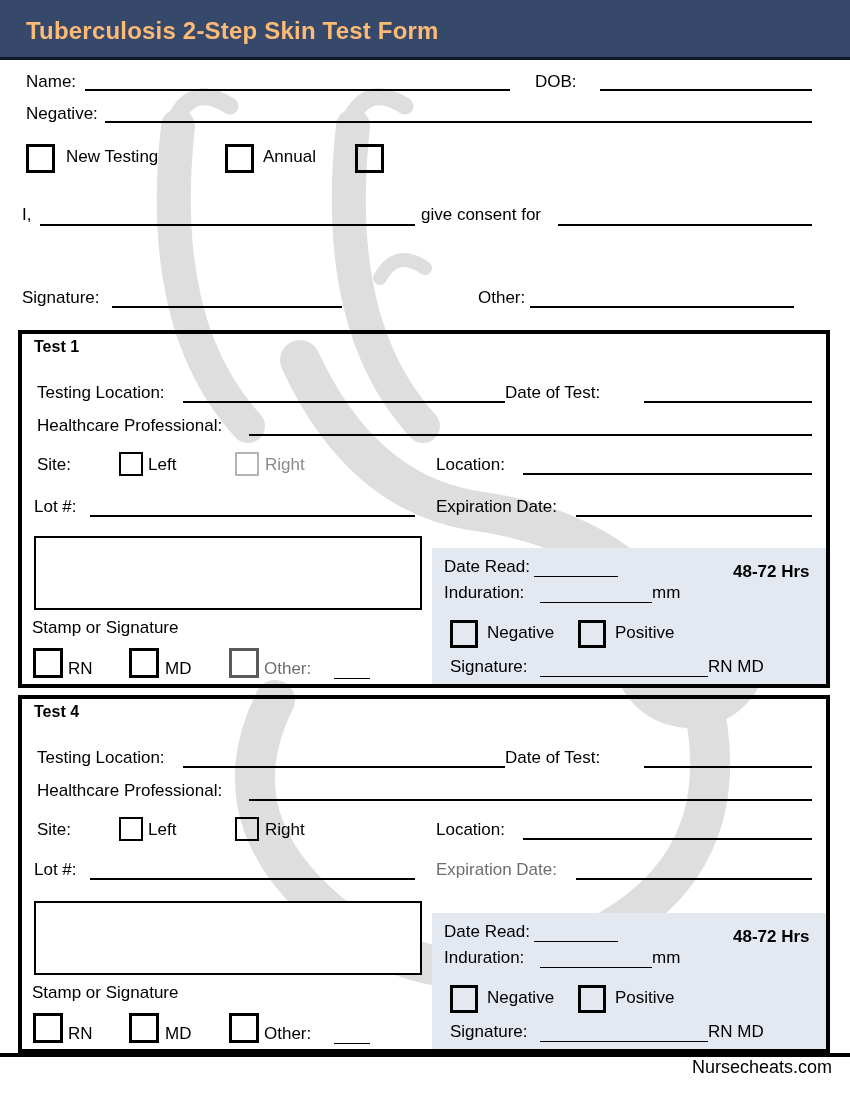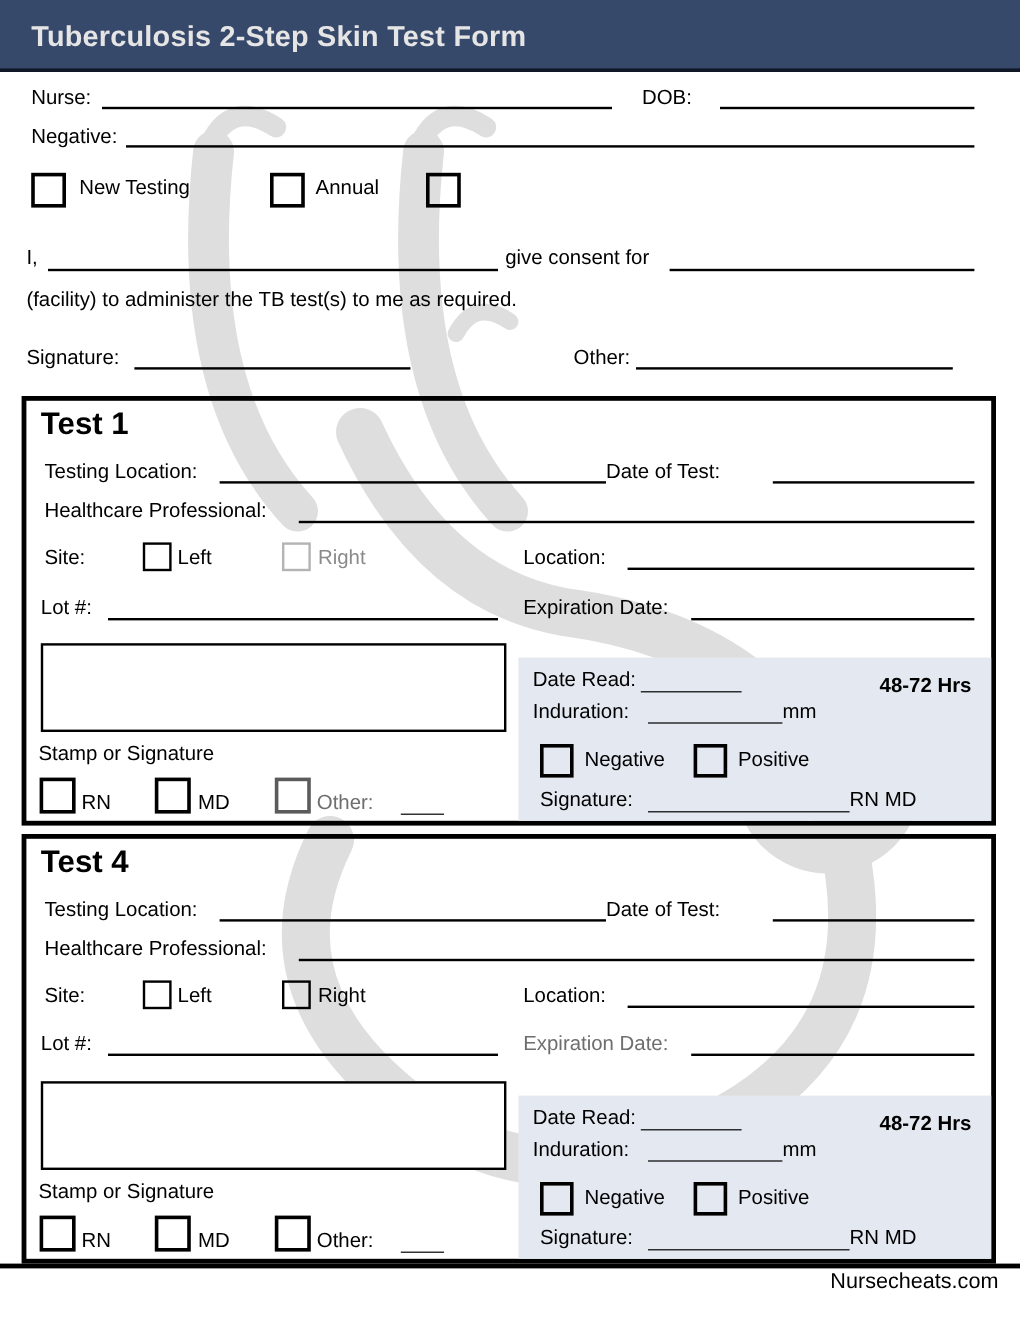--- a/index.html
+++ b/index.html
@@ -44,21 +44,21 @@
     background: #37496B;
     border-bottom: 3px solid #101828;
     box-sizing: border-box;
   }
   #header-title {
     position: absolute;
     left: 26px;
     top: 17px;
     font-size: 24px;
     font-weight: bold;
-    color: #e5e5e5;
+    color: #fdba74;
     letter-spacing: 0.2px;
     white-space: nowrap;
   }
 
   
   .lbl {
     position: absolute;
     font-size: 17px;
     line-height: 20px;
     white-space: nowrap;
@@ -82,21 +82,21 @@
 
   
   .testbox {
     position: absolute;
     box-sizing: border-box;
     border: 4px solid #000;
     background: transparent;
   }
   .test-title {
     position: absolute;
-    font-size: 26px;
+    font-size: 16px;
     font-weight: bold;
     white-space: nowrap;
   }
 
   
   .stampbox {
     position: absolute;
     box-sizing: border-box;
     border: 2px solid #000;
     background: #ffffff;
@@ -142,21 +142,21 @@
     <path d="M380 218 q16 -30 45 -10" stroke-width="14"></path>
   </g>
 </svg>
 
 <div id="page">
 
   <div id="header-bar">
     <div id="header-title">Tuberculosis 2-Step Skin Test Form</div>
   </div>
 
-  <div class="lbl" style="left:26px; top:72px;">Nurse:</div>
+  <div class="lbl" style="left:26px; top:72px;">Name:</div>
   <div class="rule" style="left:85px; top:89px; width:425px;"></div>
   <span class="lbl" style="left:90px; top:72px;"></span>
 
   <div class="lbl" style="left:535px; top:72px;">DOB:</div>
   <div class="rule" style="left:600px; top:89px; width:212px;"></div>
   <span class="lbl" style="left:605px; top:72px;"></span>
 
   <div class="lbl" style="left:26px; top:104px;">Negative:</div>
   <div class="rule" style="left:105px; top:121px; width:707px;"></div>
   <span class="lbl" style="left:110px; top:104px;"></span>
@@ -170,21 +170,20 @@
   <div class="cbox" style="left:355px; top:144px; width:29px; height:29px;"></div>
 
   <div class="lbl" style="left:22px; top:205px;">I,</div>
   <div class="rule" style="left:40px; top:224px; width:375px;"></div>
   <span class="lbl" style="left:45px; top:205px;"></span>
 
   <div class="lbl" style="left:421px; top:205px;">give consent for</div>
   <div class="rule" style="left:558px; top:224px; width:254px;"></div>
   <span class="lbl" style="left:563px; top:205px;"></span>
 
-  <div class="lbl" style="left:22px; top:240px;">(facility) to administer the TB test(s) to me as required.</div>
 
   <div class="lbl" style="left:22px; top:288px;">Signature:</div>
   <div class="rule" style="left:112px; top:306px; width:230px;"></div>
   <span class="lbl" style="left:117px; top:288px;"></span>
 
   <div class="lbl" style="left:478px; top:288px;">Other:</div>
   <div class="rule" style="left:530px; top:306px; width:264px;"></div>
   <span class="lbl" style="left:535px; top:288px;"></span>
 
   <div class="testbox" style="left:18px; top:330px; width:812px; height:358px;"></div>

